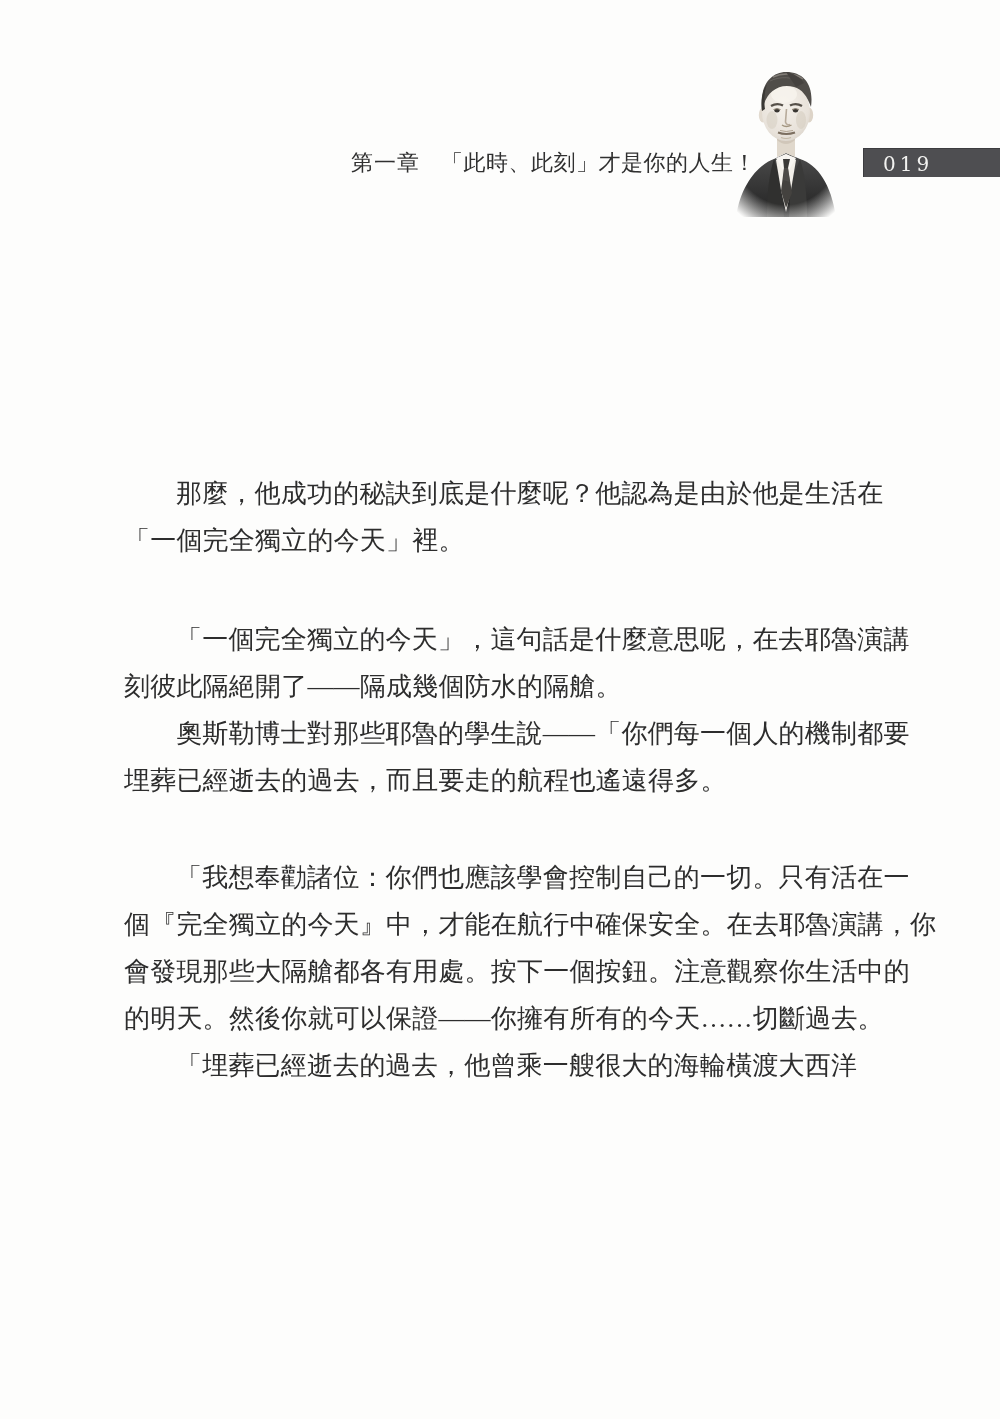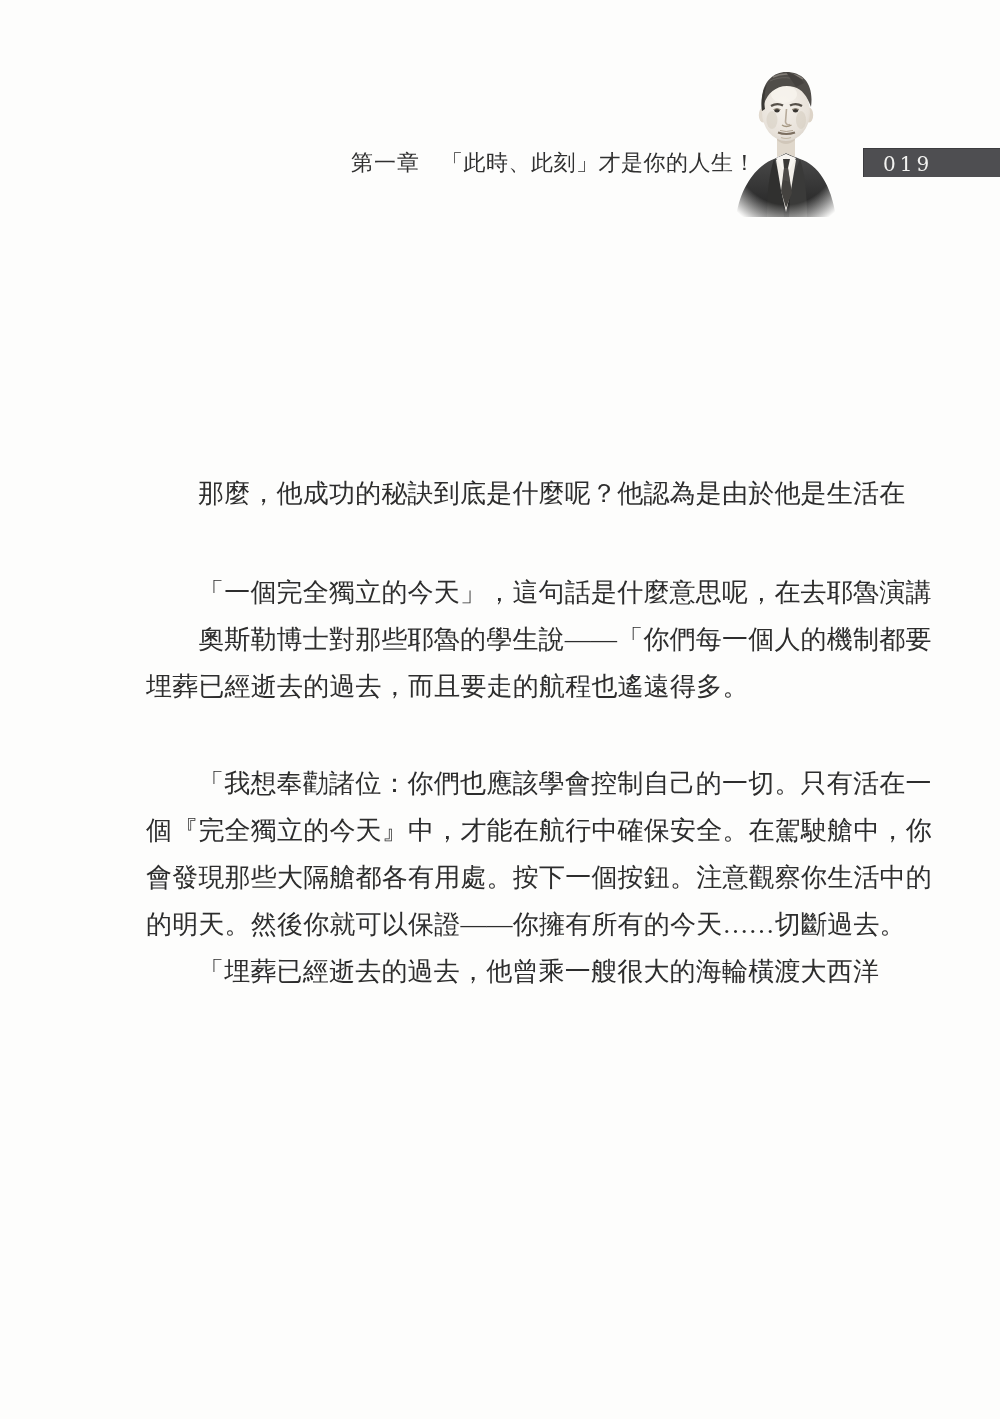--- a/index.html
+++ b/index.html
@@ -69,21 +69,21 @@
     font-family: "DejaVu Serif", "Liberation Serif", serif;
     font-size: 20px;
     line-height: 30px;
     letter-spacing: 4px;
     padding-left: 19px;
   }
 
   
   .body-text {
     position: absolute;
-    left: 146px;
+    left: 124px;
     top: 470px;
     width: 772px;
     font-size: 26px;
     color: #2d2d2d;
     letter-spacing: 0.2px;
   }
   .text-line {
     height: 47px;
     line-height: 47px;
     white-space: nowrap;
@@ -173,38 +173,40 @@
   </div>
 
   <div class="page-number-badge">
     <span>019</span>
   </div>
 
   <div class="body-text">
 
     <div>
       <div class="text-line first">那麼，他成功的秘訣到底是什麼呢？他認為是由於他是生活在</div>
+      <div class="text-line">「一個完全獨立的今天」裡。</div>
     </div>
 
     <div class="para-gap-a"></div>
 
     <div>
       <div class="text-line first">「一個完全獨立的今天」，這句話是什麼意思呢，在去耶魯演講</div>
+      <div class="text-line">刻彼此隔絕開了——隔成幾個防水的隔艙。</div>
     </div>
 
     <div>
       <div class="text-line first">奧斯勒博士對那些耶魯的學生說——「你們每一個人的機制都要</div>
       <div class="text-line">埋葬已經逝去的過去，而且要走的航程也遙遠得多。</div>
     </div>
 
     <div class="para-gap-b"></div>
 
     <div>
       <div class="text-line first">「我想奉勸諸位：你們也應該學會控制自己的一切。只有活在一</div>
-      <div class="text-line">個『完全獨立的今天』中，才能在航行中確保安全。在駕駛艙中，你</div>
+      <div class="text-line">個『完全獨立的今天』中，才能在航行中確保安全。在去耶魯演講，你</div>
       <div class="text-line">會發現那些大隔艙都各有用處。按下一個按鈕。注意觀察你生活中的</div>
     </div>
 
     <div>
       <div class="text-line">的明天。然後你就可以保證——你擁有所有的今天……切斷過去。</div>
     </div>
 
     <div>
       <div class="text-line first">「埋葬已經逝去的過去，他曾乘一艘很大的海輪橫渡大西洋</div>
     </div>

